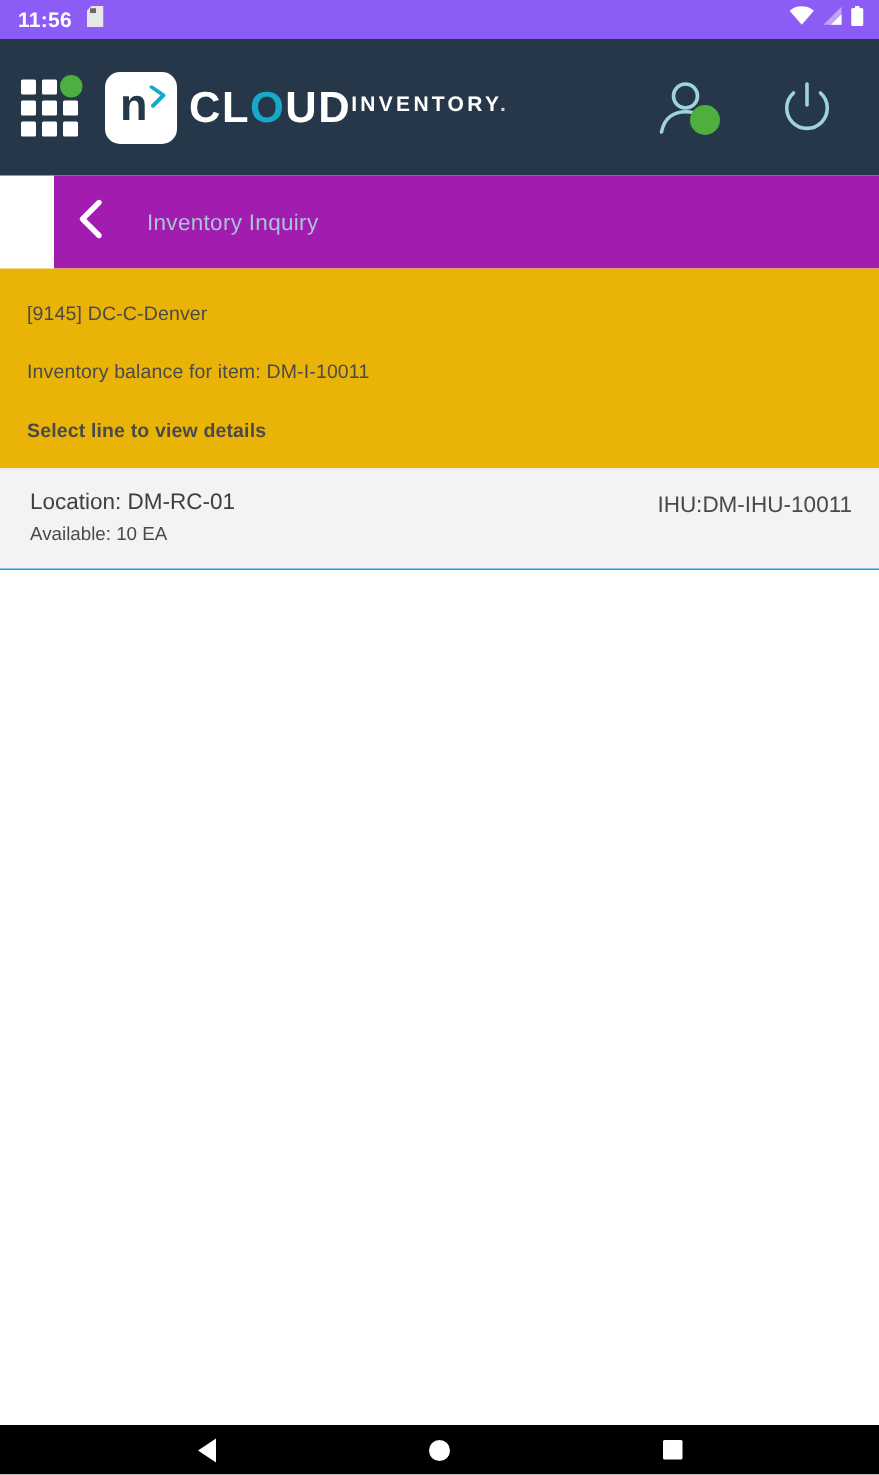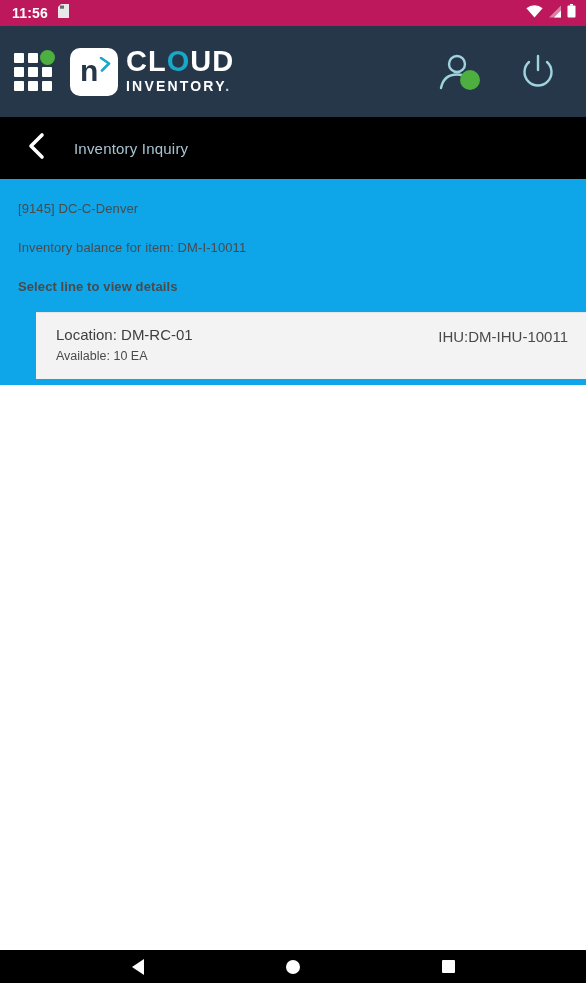--- a/index.html
+++ b/index.html
@@ -16,21 +16,21 @@
     width: 586px;
     height: 983px;
     display: flex;
     flex-direction: column;
     position: relative;
   }
 
   
   .status-bar {
     height: 26px;
-    background: #be185d;
+    background: #8b5cf6;
     display: flex;
     align-items: center;
     justify-content: space-between;
     padding: 0 10px 0 12px;
     flex: 0 0 auto;
   }
   .status-left {
     display: flex;
     align-items: center;
     gap: 10px;
@@ -108,21 +108,21 @@
   }
   .logo-badge .n-chevron {
     position: absolute;
     right: 6px;
     top: 9px;
   }
 
   .logo-text {
     margin-left: 8px;
     display: flex;
-    flex-direction: column;
+    flex-direction: row;
     justify-content: center;
     line-height: 1;
   }
   .logo-cloud {
     font-size: 29px;
     font-weight: bold;
     color: #ffffff;
     letter-spacing: 1px;
     line-height: 28px;
     white-space: nowrap;
@@ -163,73 +163,73 @@
   }
   .icon-power {
     width: 44px;
     height: 44px;
     cursor: pointer;
   }
 
   
   .sub-header {
     height: 62px;
-    background: #000000;
-    display: flex;
-    align-items: center;
-    padding-left: 20px;
-    flex: 0 0 auto;
+    background: #a21caf;
+    display: flex;
+    align-items: center;
+    padding-left: 8px;
+    flex: 0 0 auto;
+    margin-left: 36px;
   }
   .back-btn {
     width: 34px;
     height: 34px;
     display: flex;
     align-items: center;
     justify-content: center;
     cursor: pointer;
     flex: 0 0 auto;
   }
   .sub-title {
     margin-left: 20px;
     color: #a8c4d4;
     font-size: 15px;
     letter-spacing: 0.2px;
   }
 
   
   .content {
     flex: 1 1 auto;
-    background: #0ea5e9;
+    background: #eab308;
     display: flex;
     flex-direction: column;
     overflow: hidden;
   }
 
   .info-block {
     padding: 22px 0 0 0;
   }
   .info-line {
     font-size: 13px;
     color: #4a4a4a;
     padding: 0 18px;
     margin-bottom: 24px;
     letter-spacing: 0.1px;
   }
   .info-line.last { margin-bottom: 18px; font-weight: bold; }
 
   .result-row {
     background: #f3f3f3;
     border-top: 1px solid #e6e6e6;
-    border-bottom: 6px solid #0ea5e9;
+    border-bottom: 1px solid #0ea5e9;
     padding: 12px 18px 14px 20px;
     display: flex;
     align-items: flex-start;
     justify-content: space-between;
     cursor: pointer;
-    margin-left: 36px;
   }
   .row-left {
     display: flex;
     flex-direction: column;
   }
   .row-location {
     font-size: 15px;
     color: #3f3f3f;
     line-height: 20px;
     margin-bottom: 2px;

